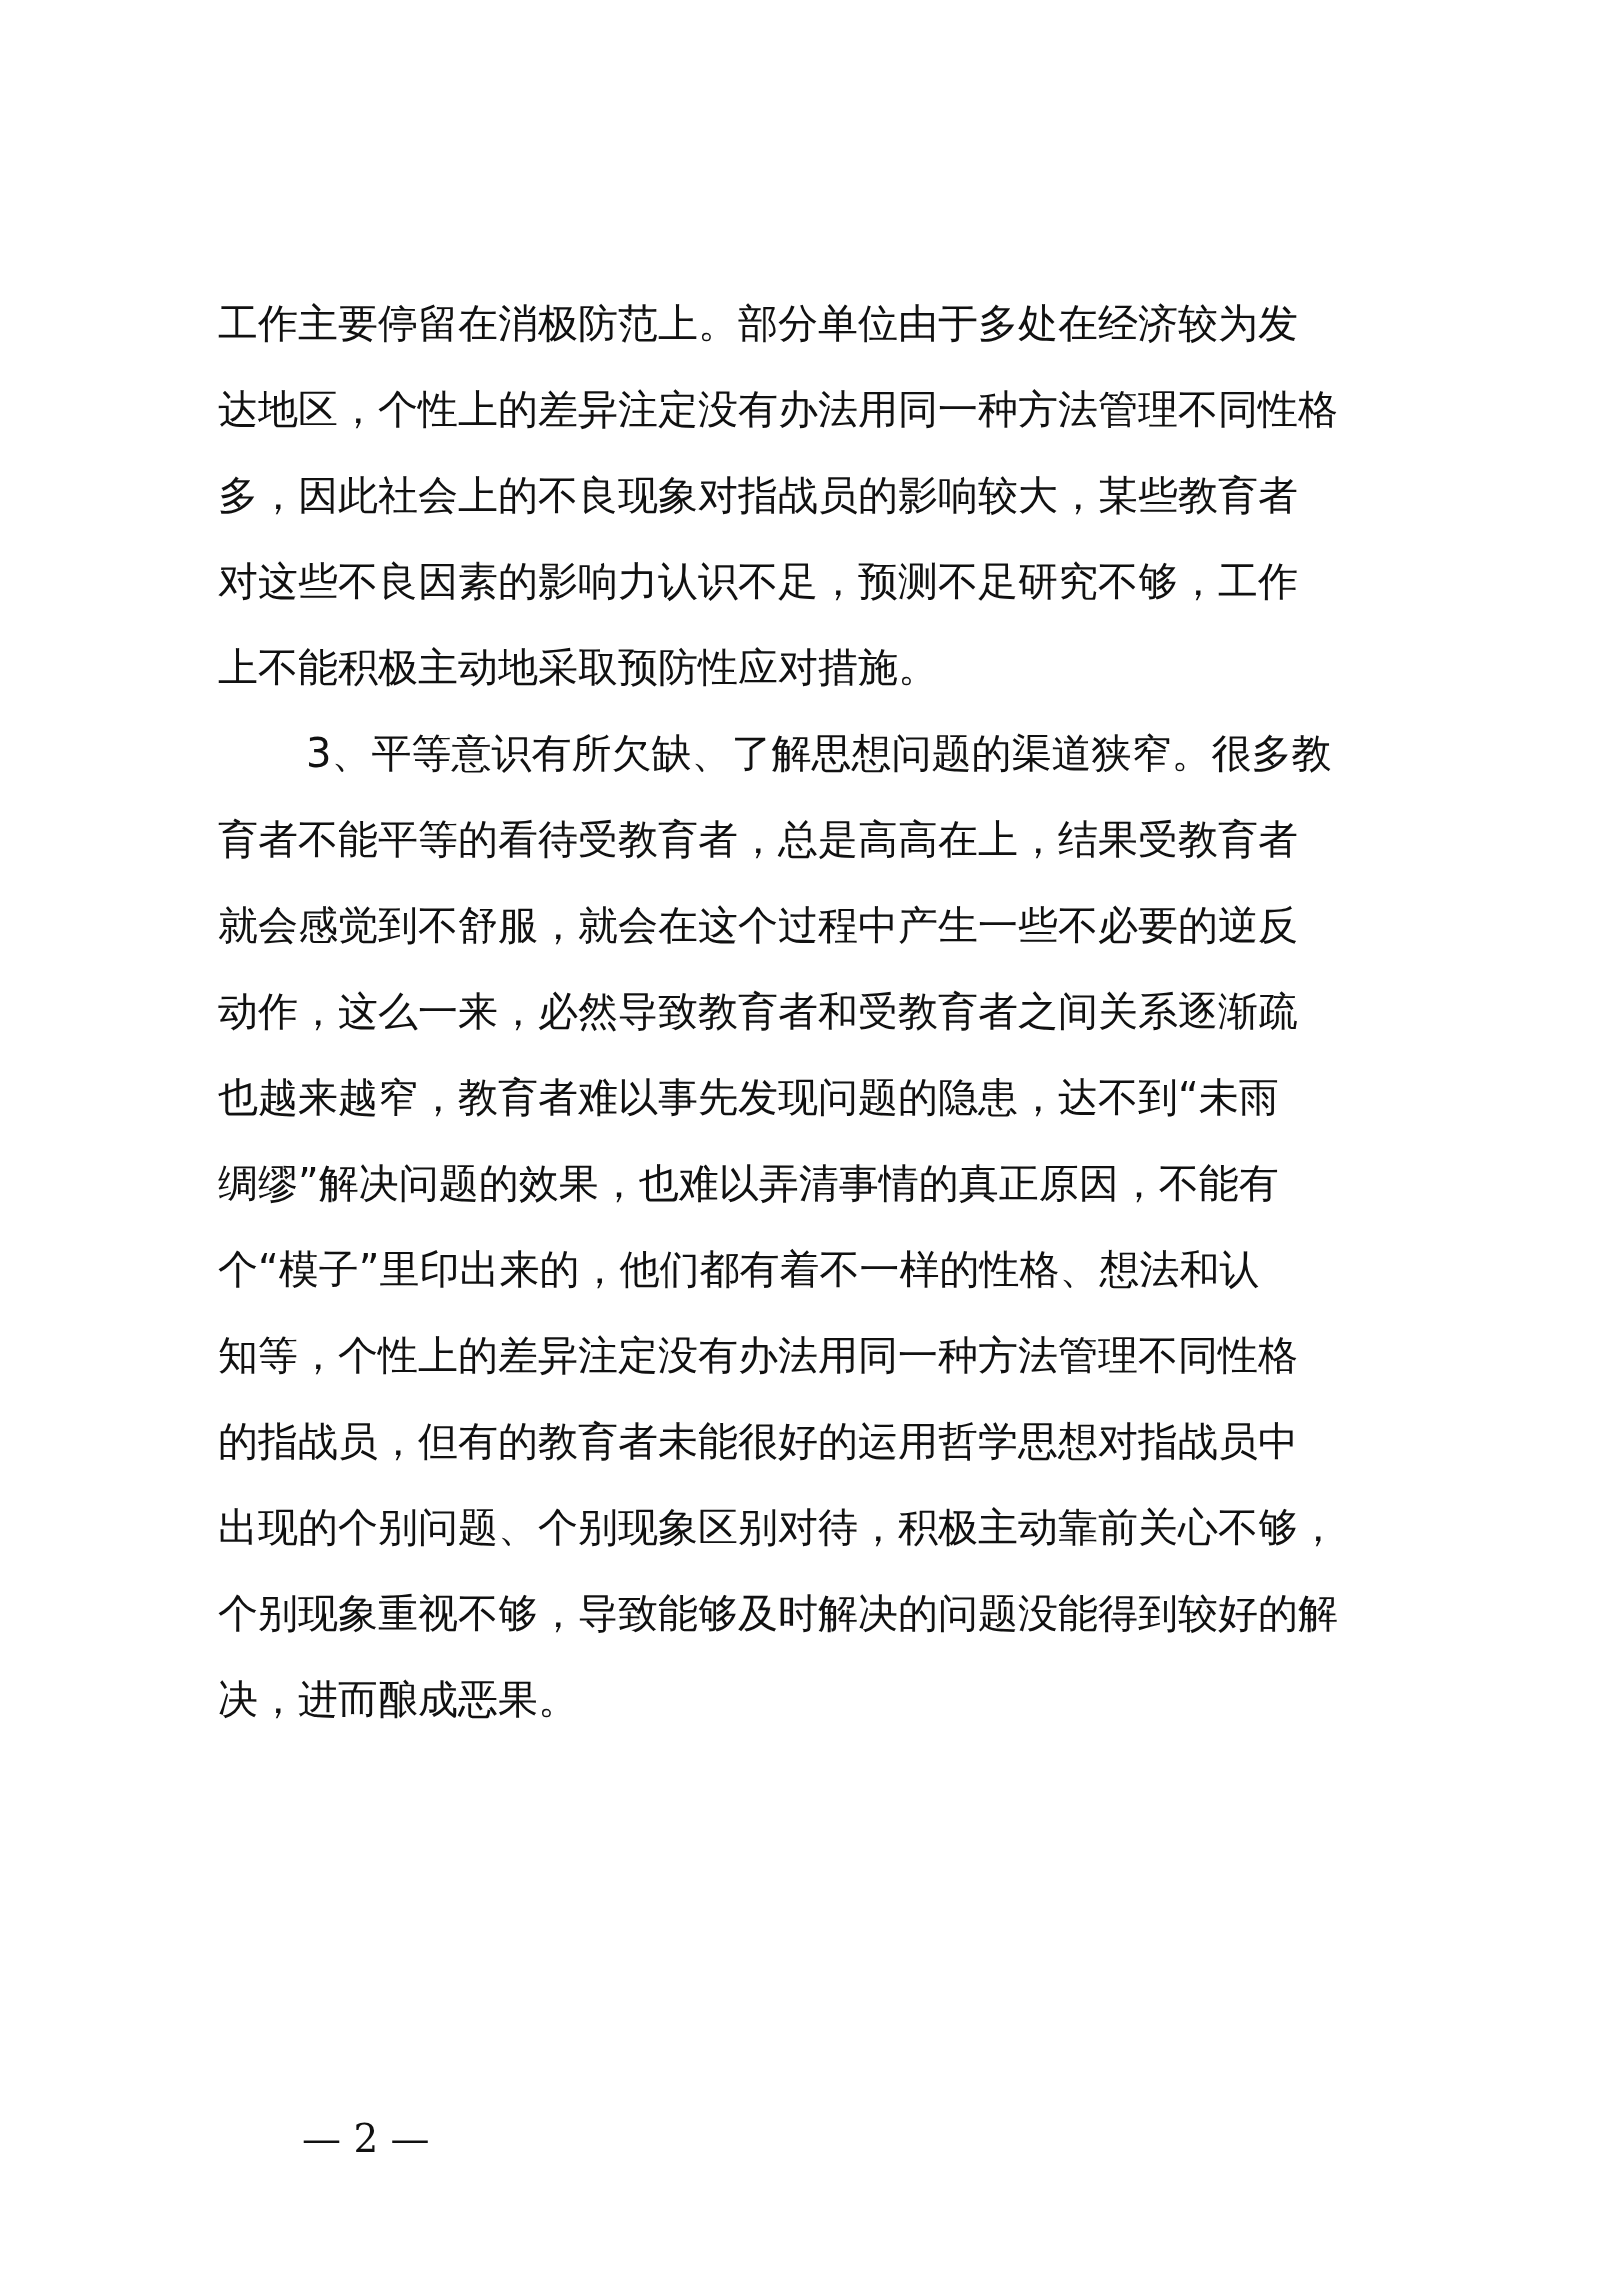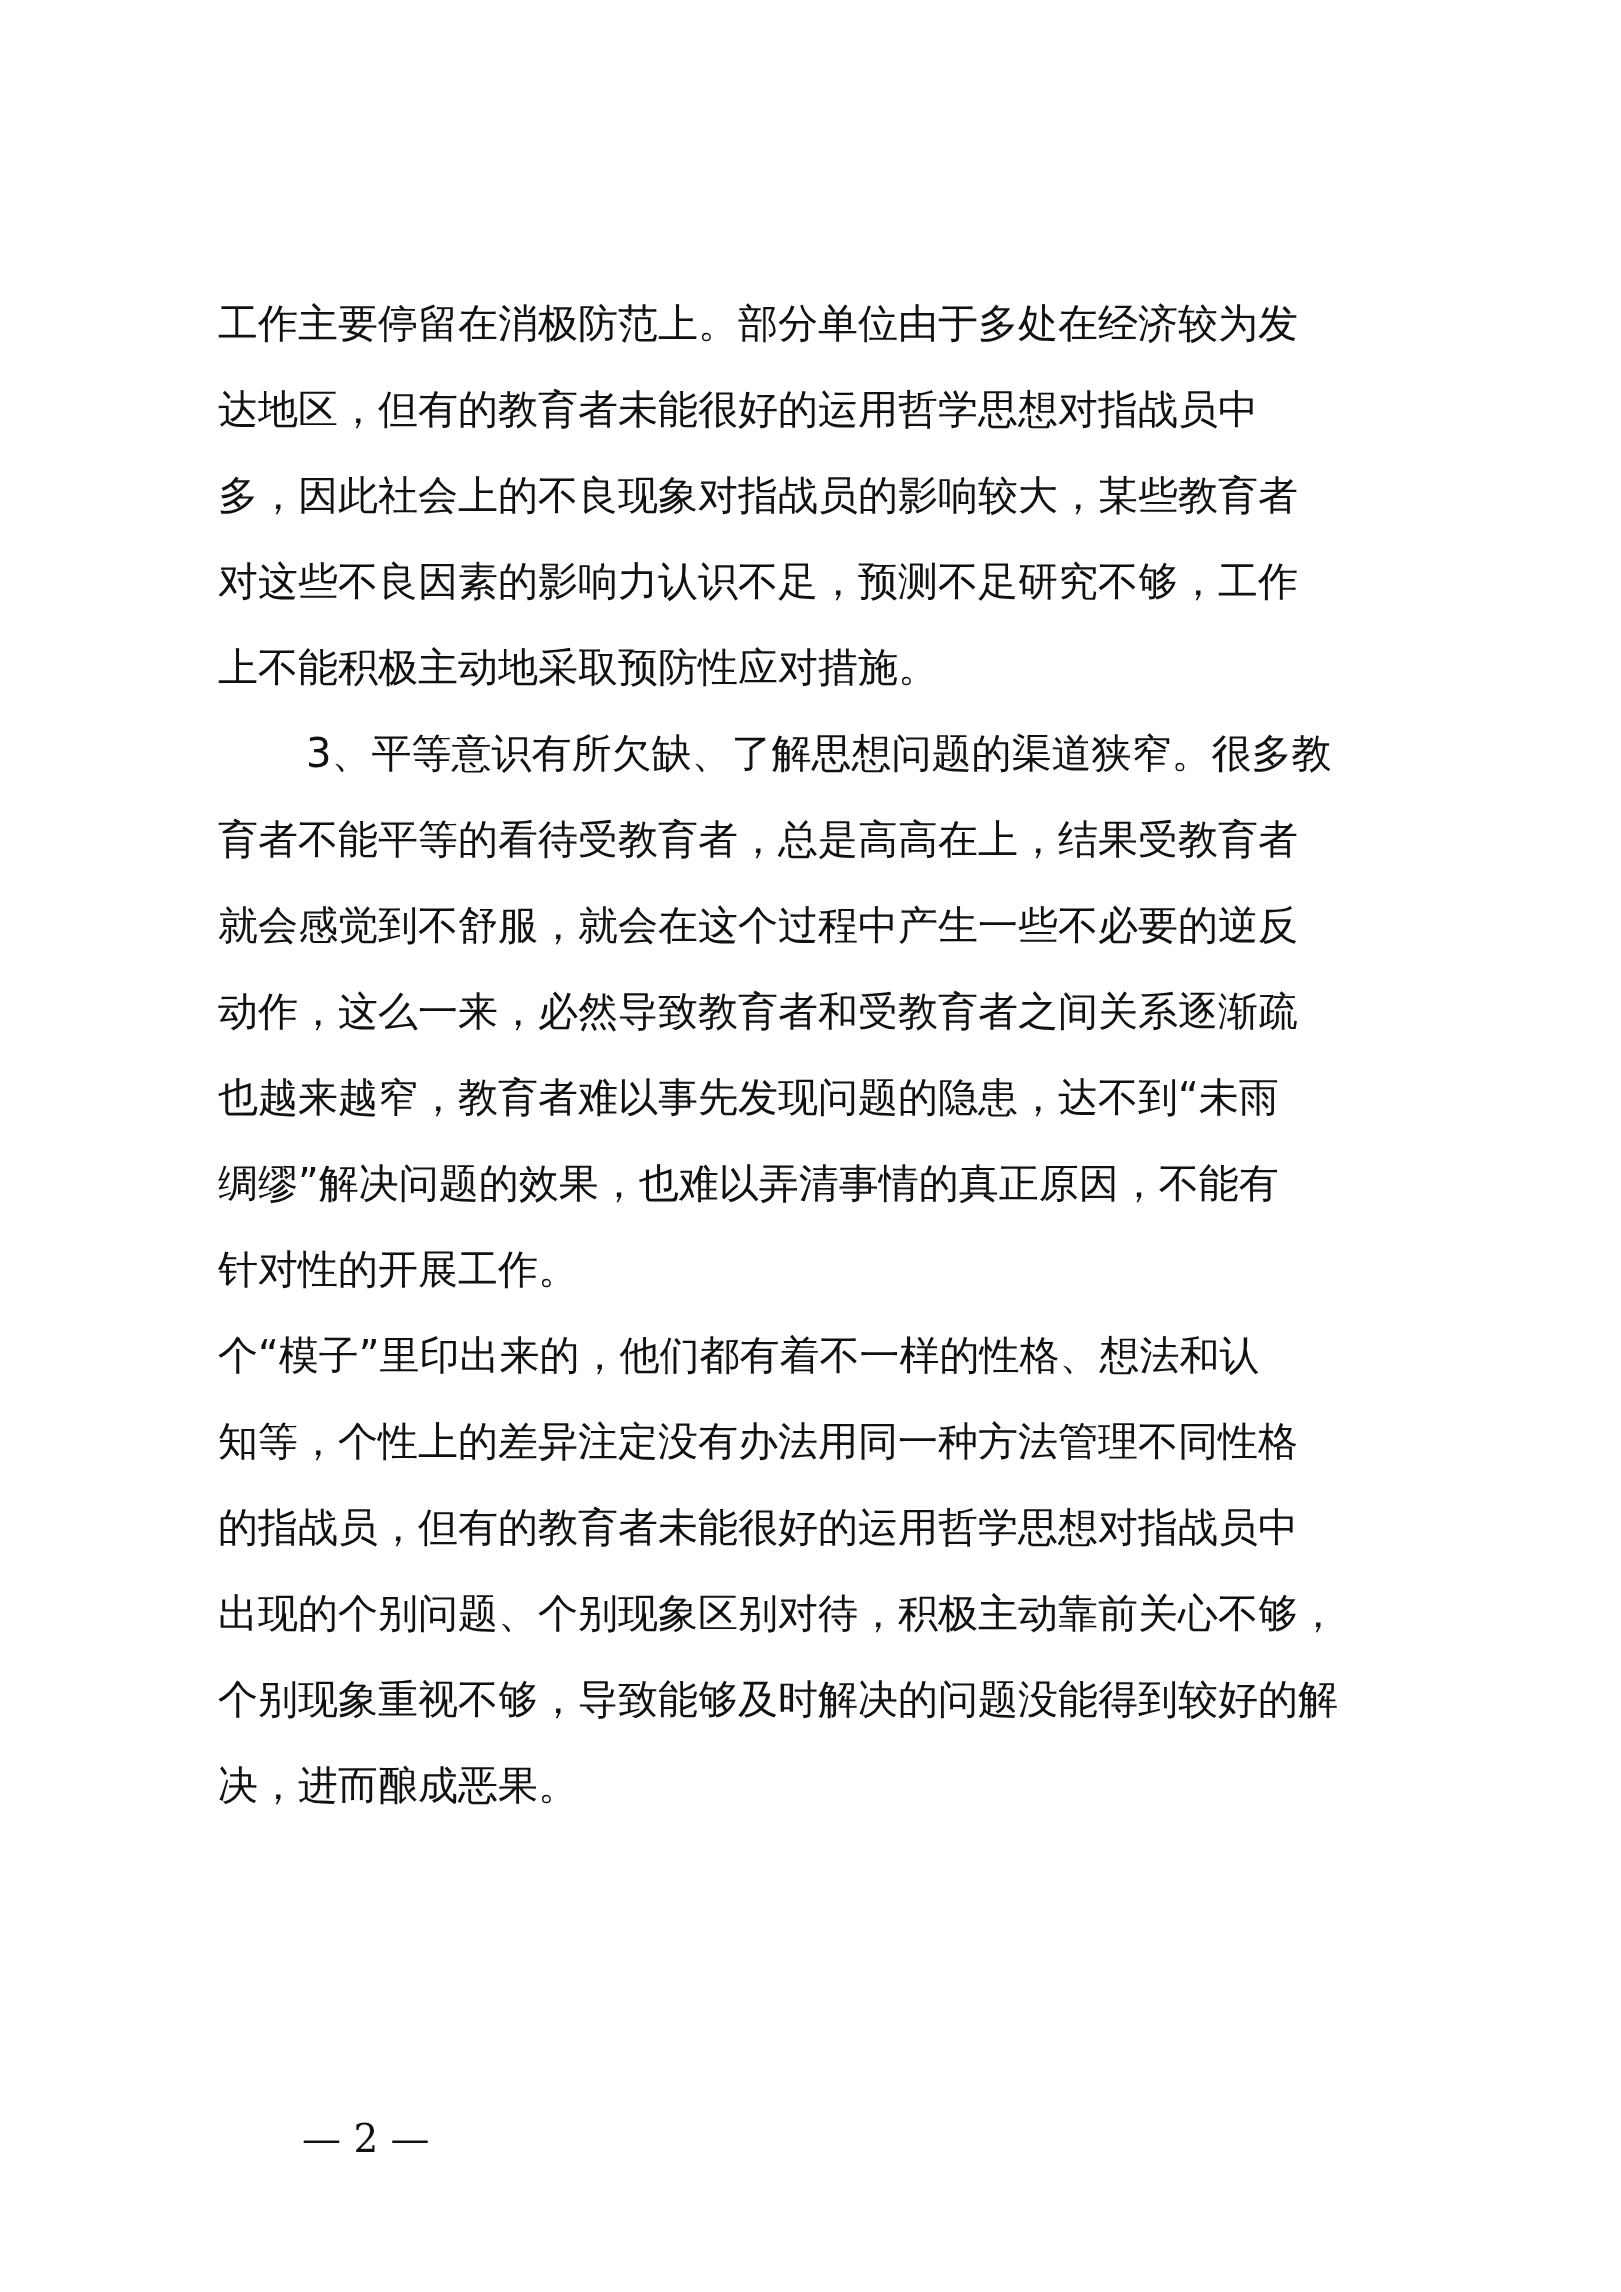--- a/index.html
+++ b/index.html
@@ -51,32 +51,31 @@
       white-space: pre;
     }
   </style>
 </head>
 <body>
 
 <div class="page">
   <div class="body-text">
 
     <span class="line">工作主要停留在消极防范上。部分单位由于多处在经济较为发</span>
-    <span class="line">达地区，但有的教育者未能很好的运用哲学思想对指战员中</span>
+    <span class="line">达地区，个性上的差异注定没有办法用同一种方法管理不同性格</span>
     <span class="line">多，因此社会上的不良现象对指战员的影响较大，某些教育者</span>
     <span class="line">对这些不良因素的影响力认识不足，预测不足研究不够，工作</span>
     <span class="line">上不能积极主动地采取预防性应对措施。</span>
 
     <span class="line indent">3、平等意识有所欠缺、了解思想问题的渠道狭窄。很多教</span>
     <span class="line">育者不能平等的看待受教育者，总是高高在上，结果受教育者</span>
     <span class="line">就会感觉到不舒服，就会在这个过程中产生一些不必要的逆反</span>
     <span class="line">动作，这么一来，必然导致教育者和受教育者之间关系逐渐疏</span>
     <span class="line">也越来越窄，教育者难以事先发现问题的隐患，达不到“未雨</span>
     <span class="line">绸缪”解决问题的效果，也难以弄清事情的真正原因，不能有</span>
-    <span class="line">针对性的开展工作。</span>
 
     <span class="line">个“模子”里印出来的，他们都有着不一样的性格、想法和认</span>
     <span class="line">知等，个性上的差异注定没有办法用同一种方法管理不同性格</span>
     <span class="line">的指战员，但有的教育者未能很好的运用哲学思想对指战员中</span>
     <span class="line">出现的个别问题、个别现象区别对待，积极主动靠前关心不够，</span>
     <span class="line">个别现象重视不够，导致能够及时解决的问题没能得到较好的解</span>
     <span class="line">决，进而酿成恶果。</span>
 
   </div>
 

